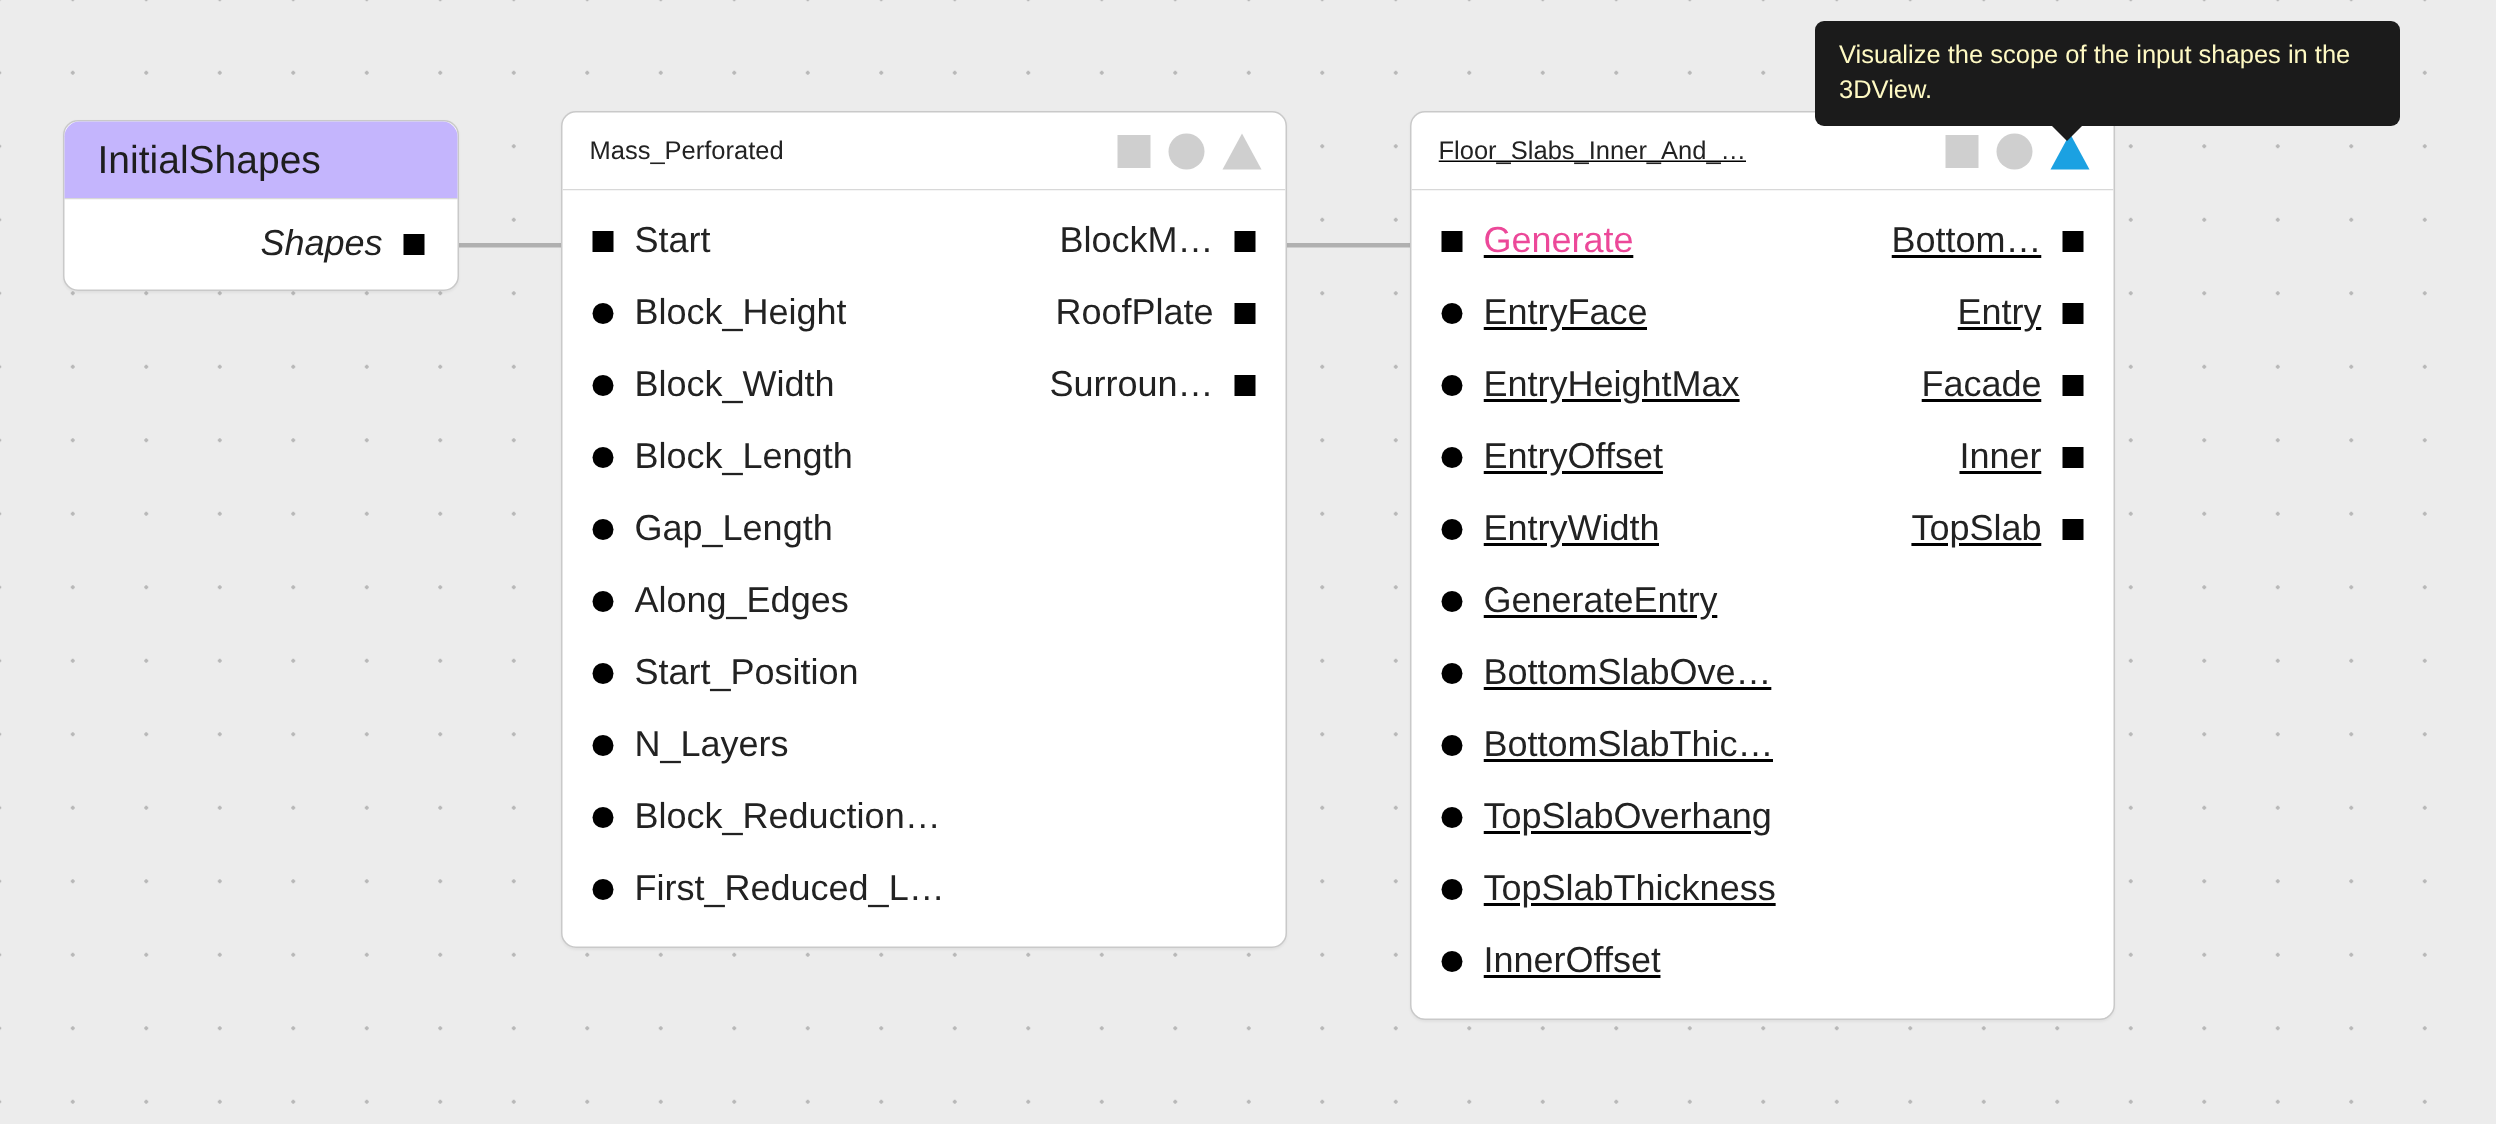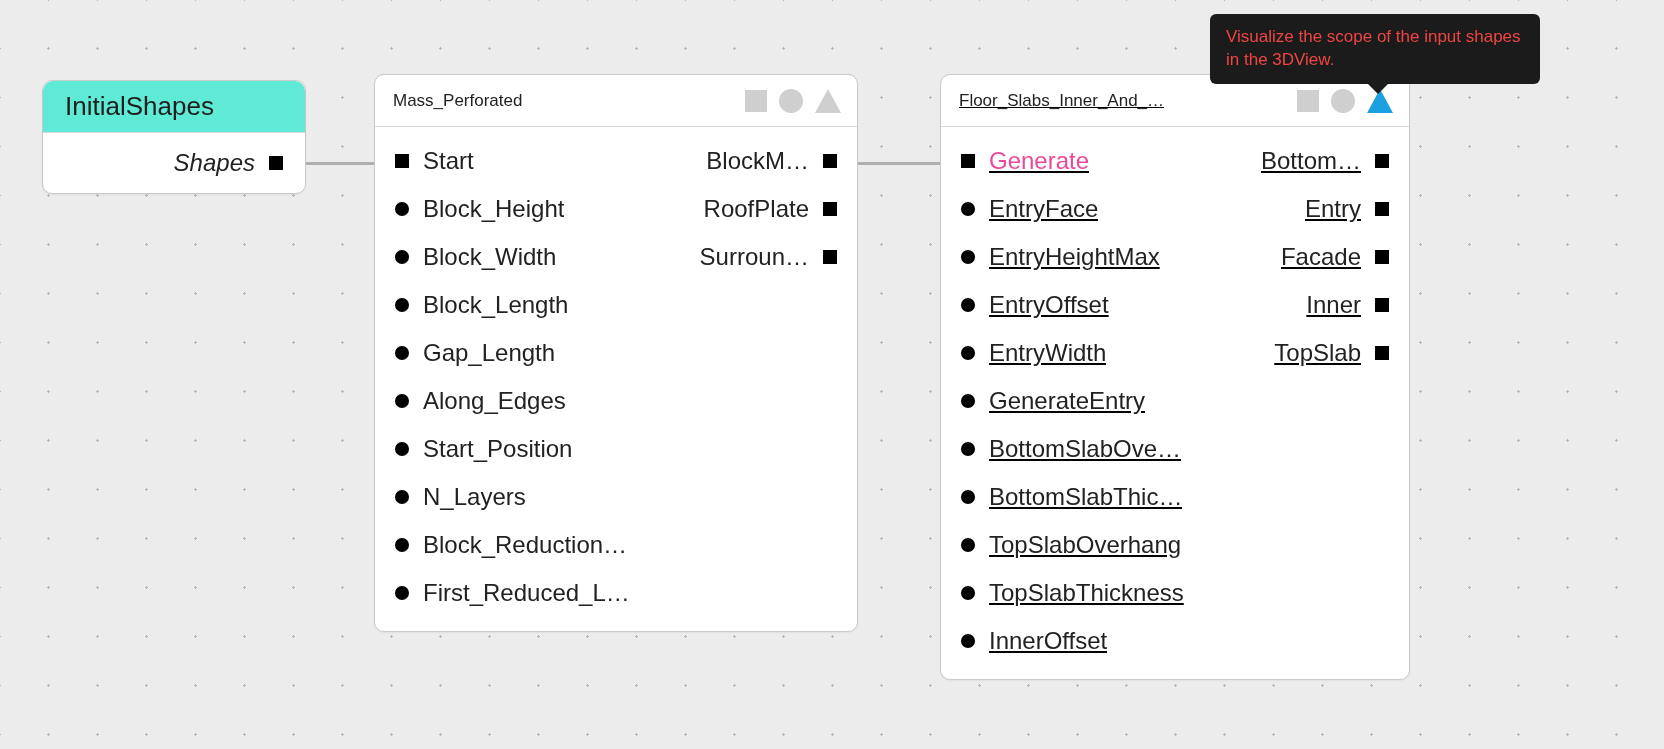--- a/index.html
+++ b/index.html
@@ -94,35 +94,35 @@
     background: #000;
     border-radius: 50%;
     flex-shrink: 0;
   }
   .bullet.square { border-radius: 0; width:14px; height:14px; }
   .port-in .bullet { margin-right: 14px; }
   .port-out .bullet { margin-left: 14px; }
 
   
   .node.initial .node-header {
-    background: #5eead4;
+    background: #c4b5fd;
     border-radius: 10px 10px 0 0;
   }
   .node.initial .node-title { color: #1e1e1e; font-size: 26px; padding-left:4px;}
   .node.initial .node-body { padding: 0; }
   .node.initial .port-out { height: 60px; padding-right: 22px; font-style: italic; }
 
   .tooltip {
     position: absolute;
     background: #1b1b1b;
-    color: #ef4444;
+    color: #fef9c3;
     font-size: 17px;
     padding: 12px 16px;
     border-radius: 6px;
-    width: 330px;
+    width: 390px;
     line-height: 1.35;
   }
   .tooltip::after {
     content:"";
     position:absolute;
     left: 158px;
     bottom:-10px;
     width:0;height:0;
     border-left:10px solid transparent;
     border-right:10px solid transparent;

